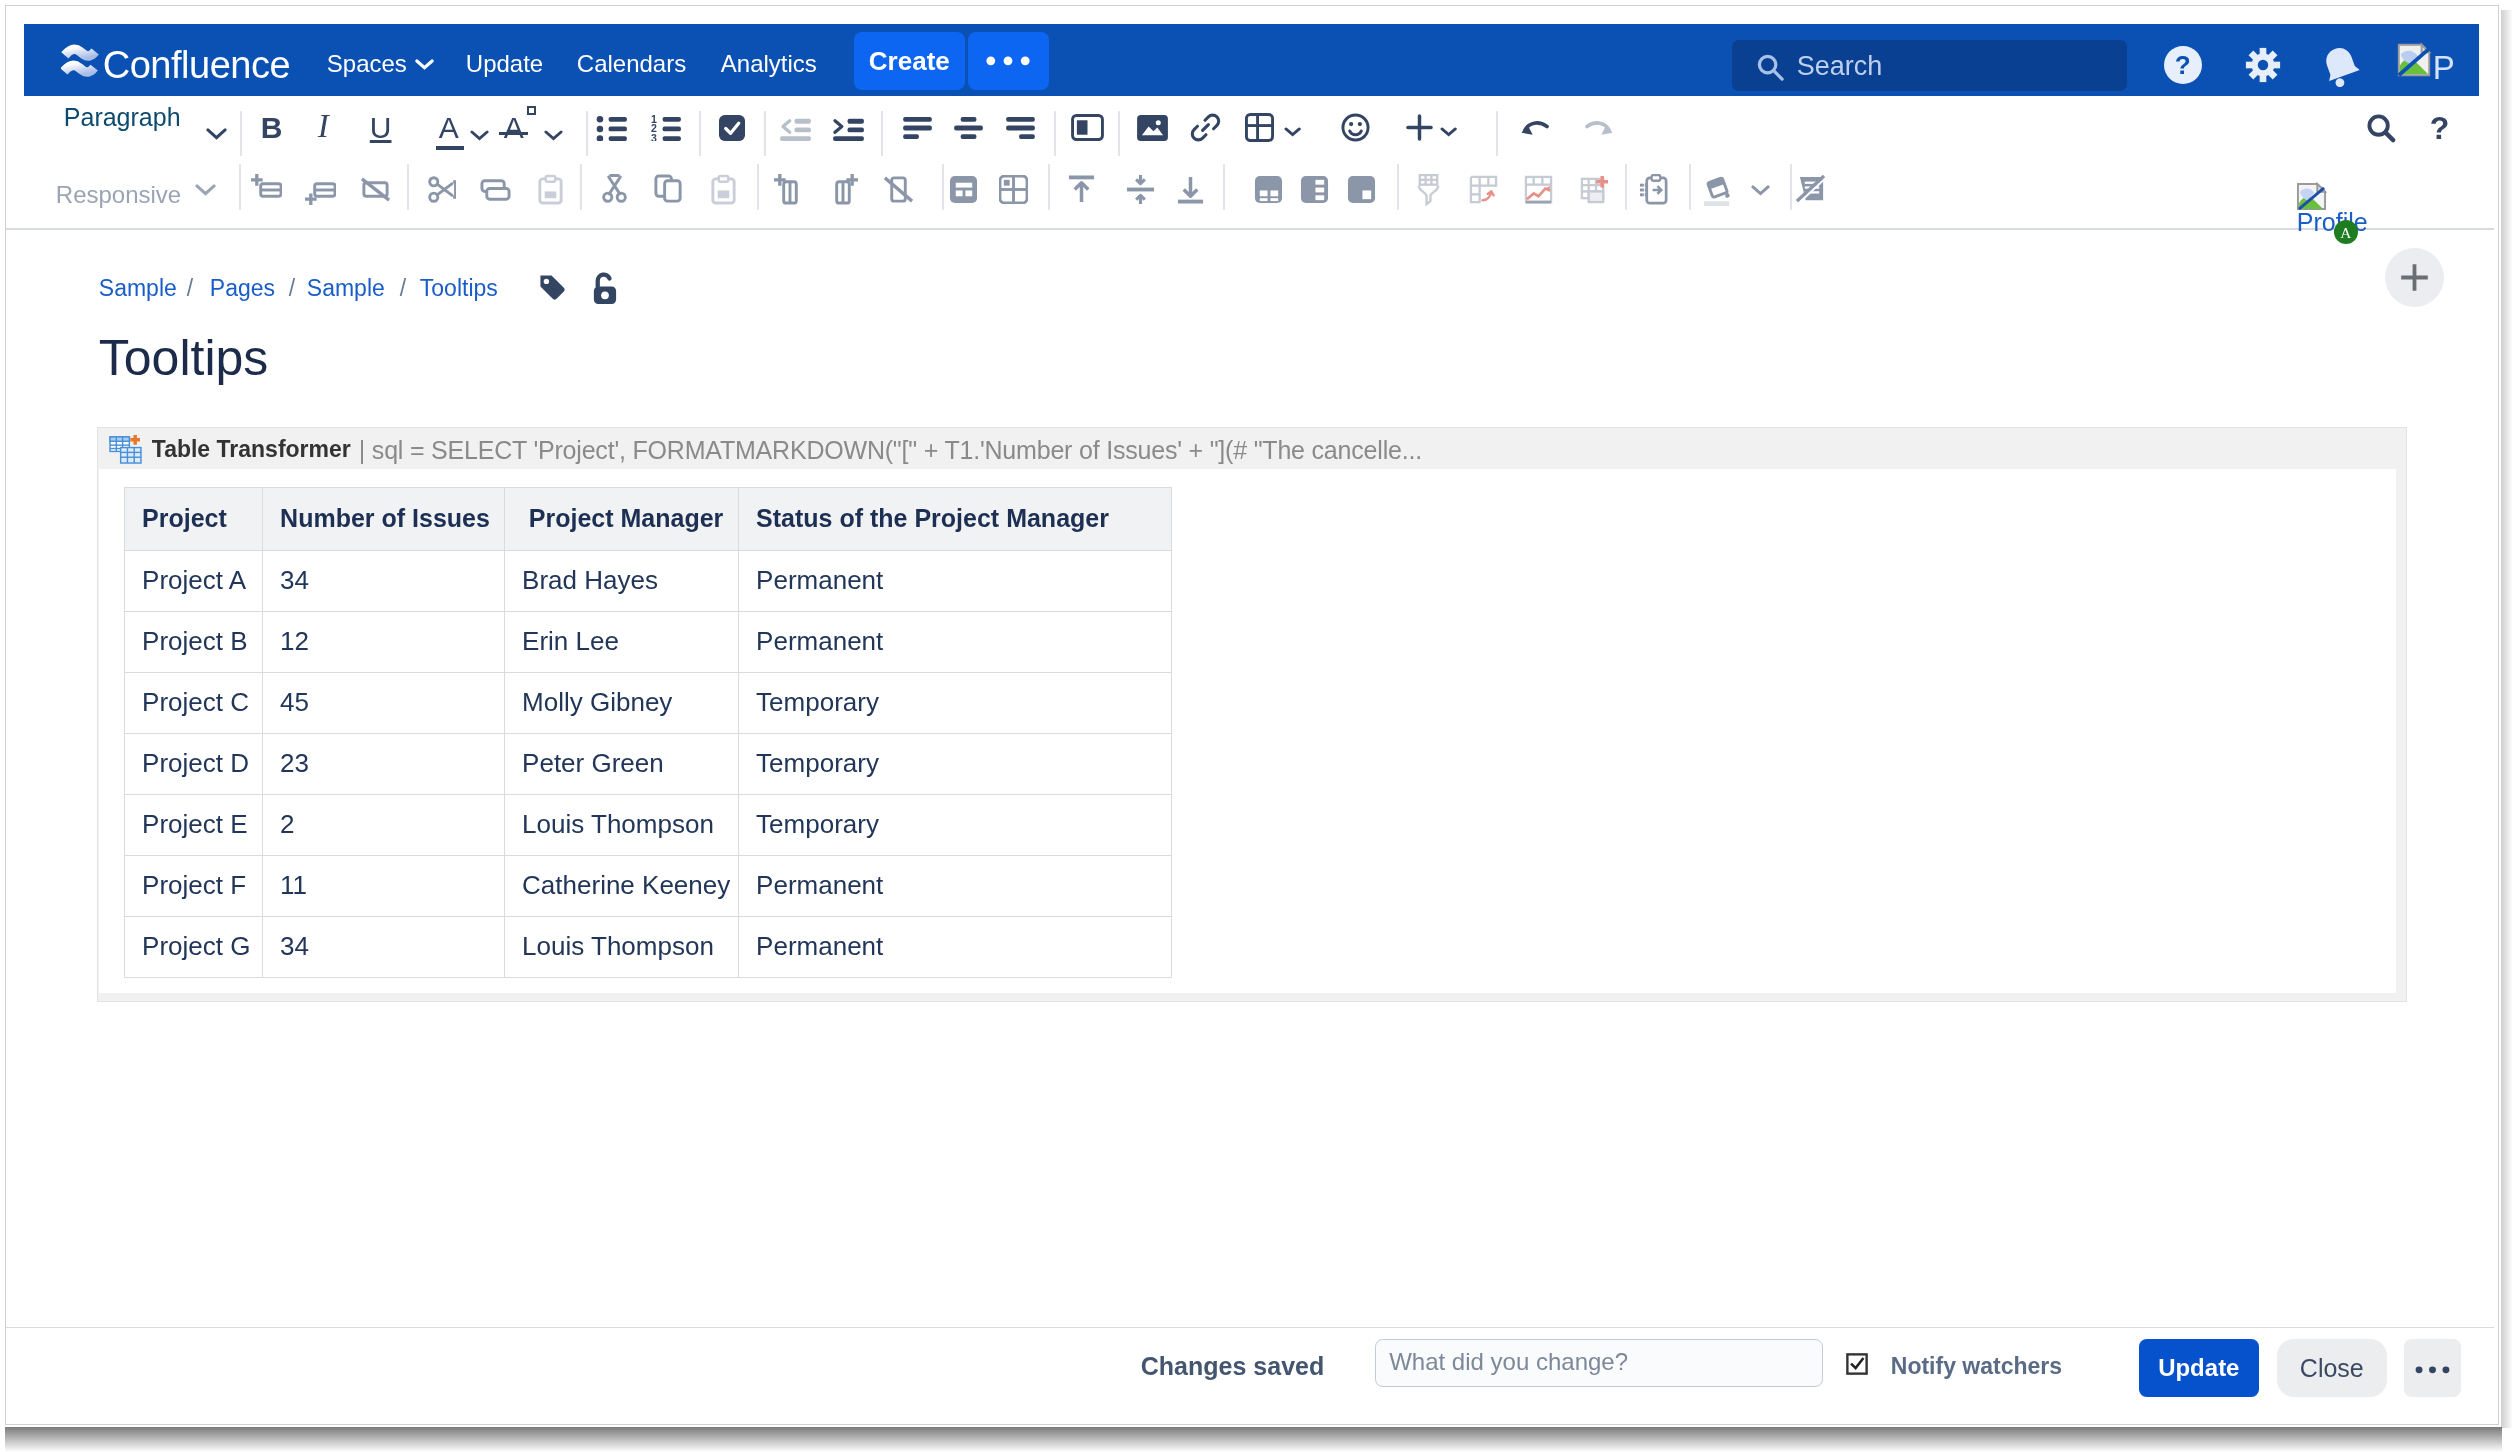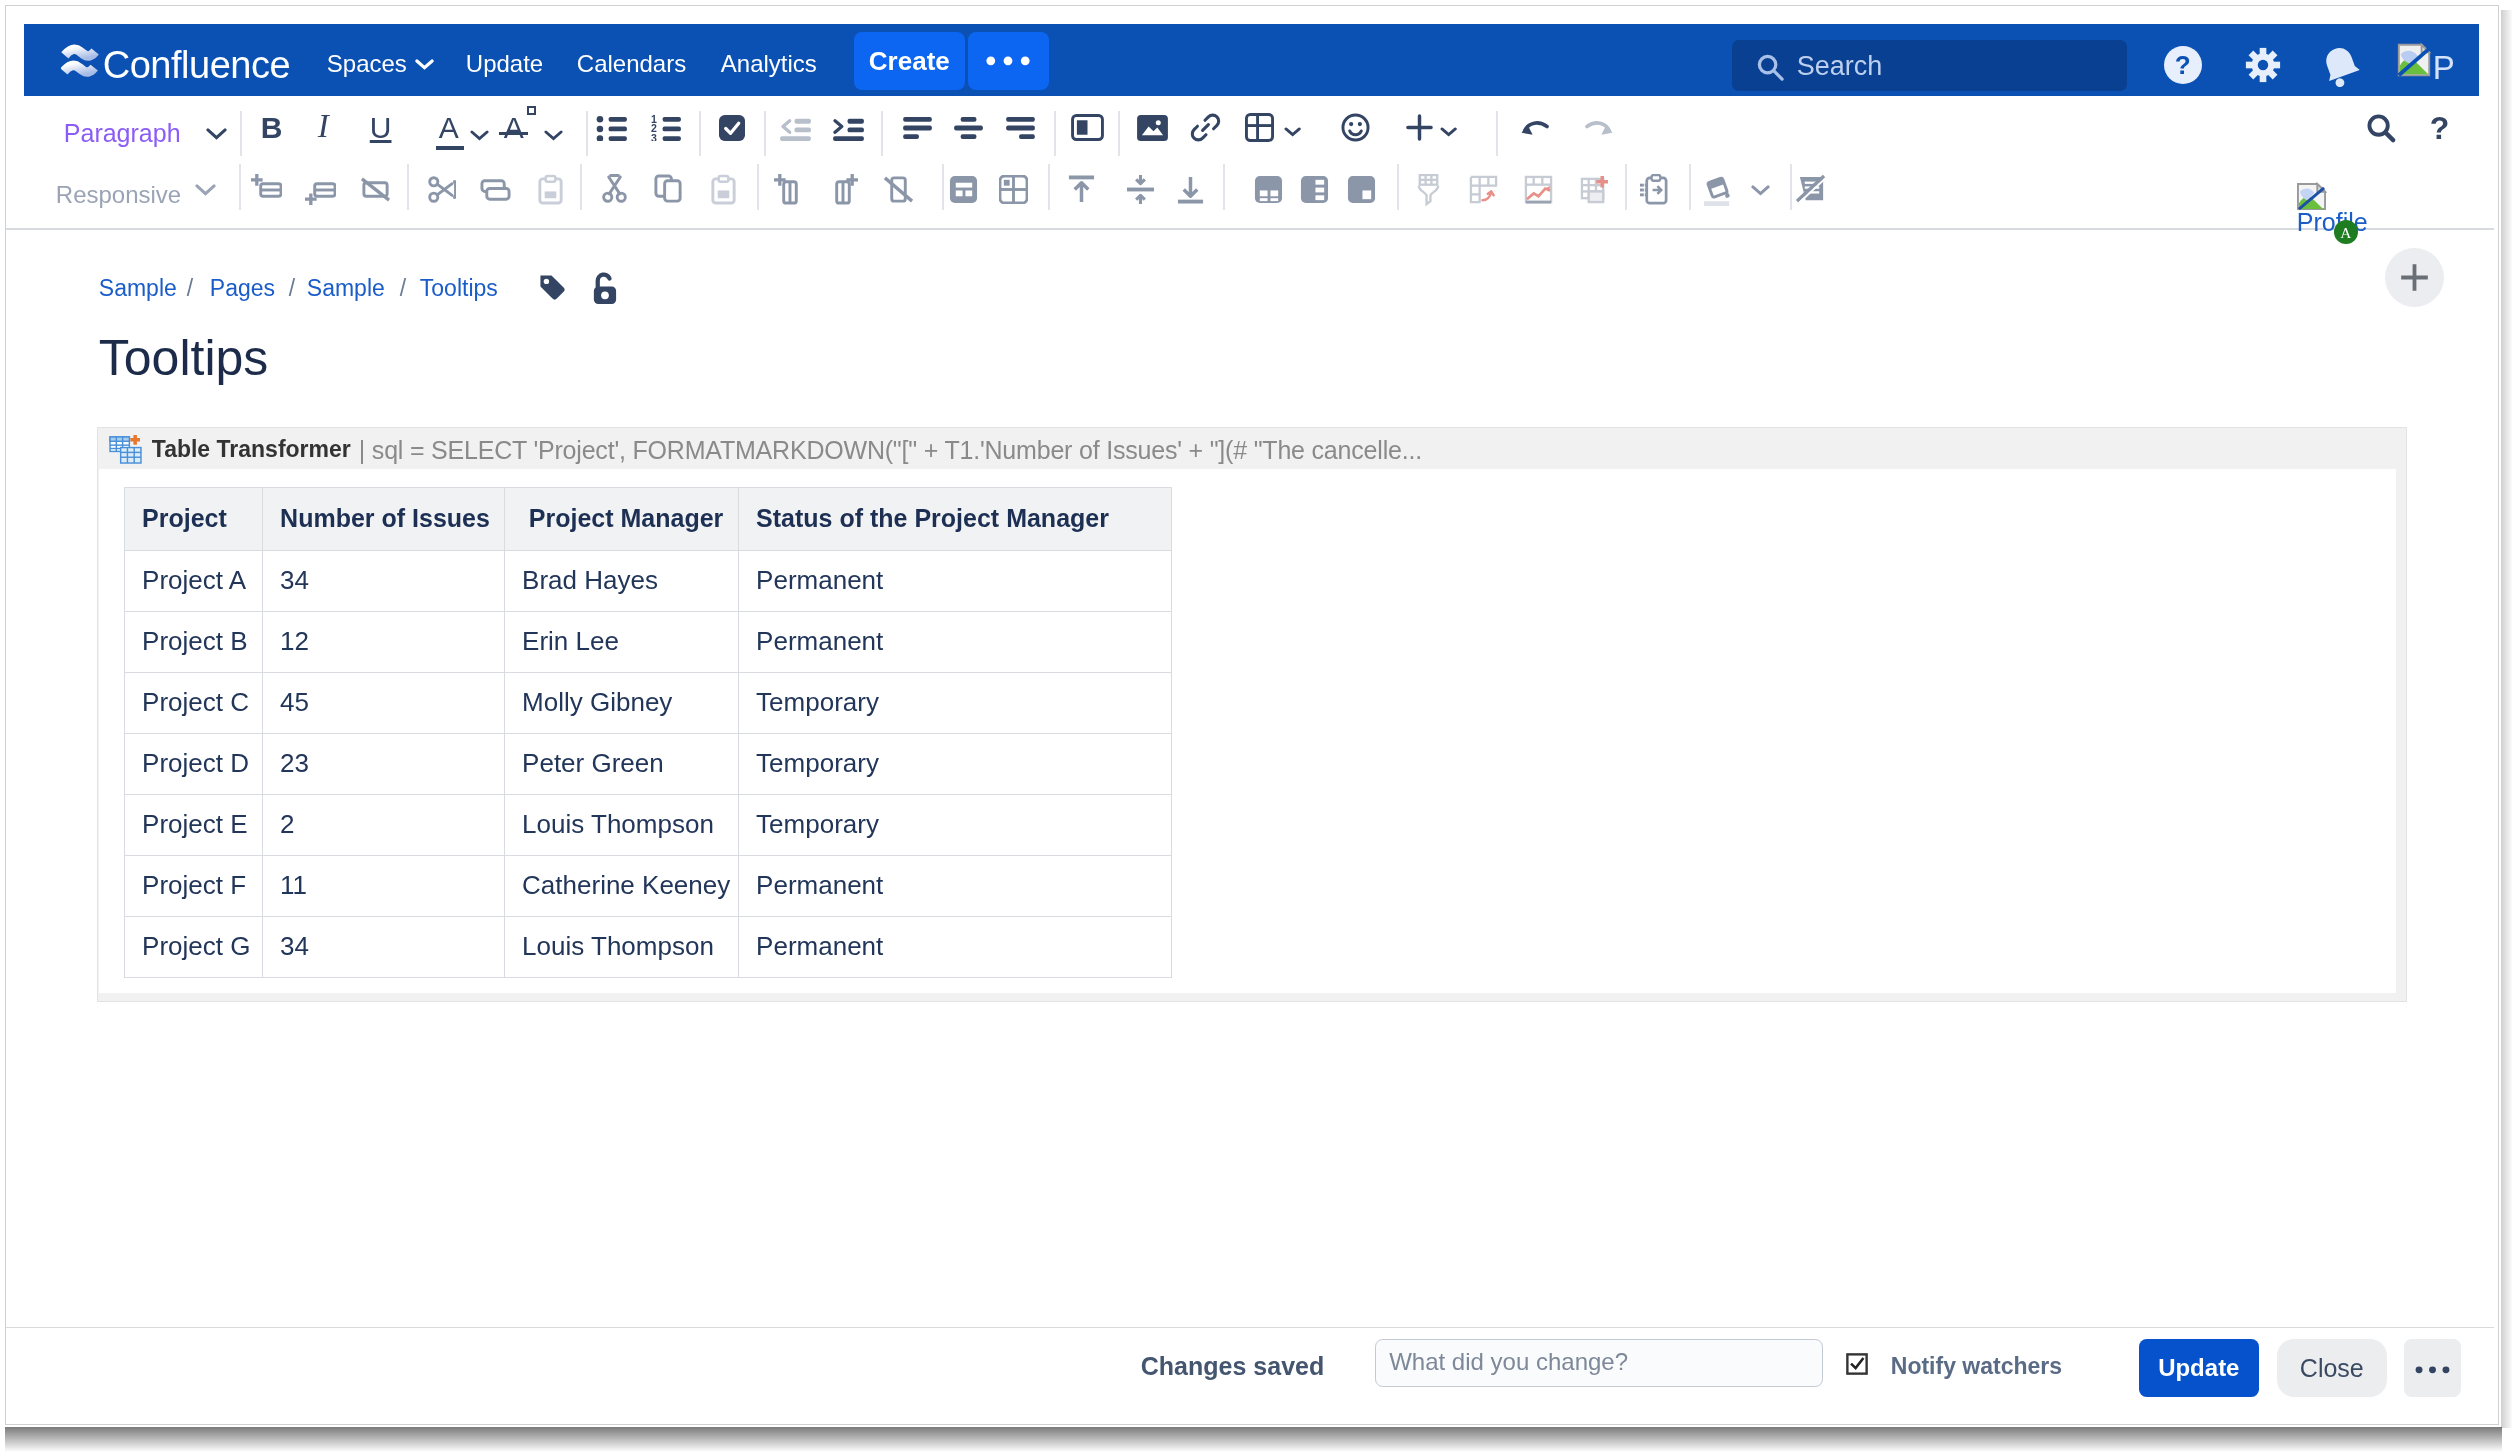--- a/index.html
+++ b/index.html
@@ -14,21 +14,21 @@
 .navbtn{position:absolute;top:8.6px;height:58px;background:#0c66f2;border-radius:8px;}
 #btn-create{left:830px;width:111px;color:#fff;font-weight:bold;font-size:26px;text-align:center;line-height:58px;}
 #btn-dots{left:944px;width:81px;}
 #searchbox{position:absolute;left:1708px;top:16.3px;width:395px;height:51px;background:#0a4092;border-radius:6.7px;}
 #searchbox span{position:absolute;left:65px;top:12.5px;font-size:27px;color:#bdd0f0;line-height:27px;}
 
 .sep1{position:absolute;width:1.9px;background:#e2e4e9;top:105px;height:45px;}
 .sep2{position:absolute;width:1.9px;background:#e2e4e9;top:158px;height:46px;}
 #row2line{position:absolute;left:0px;top:222px;width:2488px;height:1.9px;background:#d7dade;}
 .t1{color:#344563;}
-#paragraph{position:absolute;left:58px;top:115px;font-size:25px;color:#8b5cf6;line-height:25px;}
+#paragraph{position:absolute;left:58px;top:99px;font-size:25px;color:#0c4a6e;line-height:25px;}
 #responsive{position:absolute;left:50px;top:175px;font-size:24px;color:#9aa4b4;line-height:28px;}
 
 #breadcrumbs{position:absolute;left:93px;top:268px;font-size:23px;line-height:29px;color:#5e6c84;width:575px;height:33px;}
 #breadcrumbs a{color:#1a5cc8;text-decoration:none;}
 #title{position:absolute;left:93px;top:327px;font-size:50px;line-height:50px;color:#1c2b4a;}
 
 #macro{position:absolute;left:91px;top:421px;width:2310px;height:575px;background:#f1f1f2;border:1.9px solid #e3e3e4;}
 #macro-head{position:absolute;left:0;top:0;width:100%;height:41px;font-size:23px;color:#333;}
 #macro-body{position:absolute;left:1px;top:41px;width:2297px;height:524px;background:#fff;}
 

